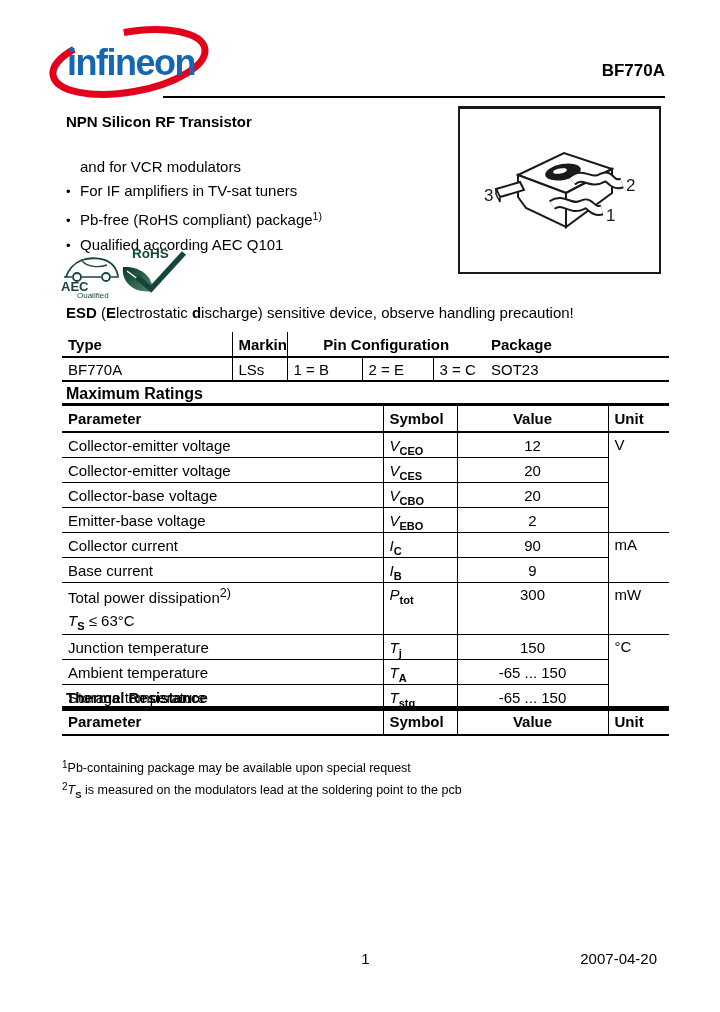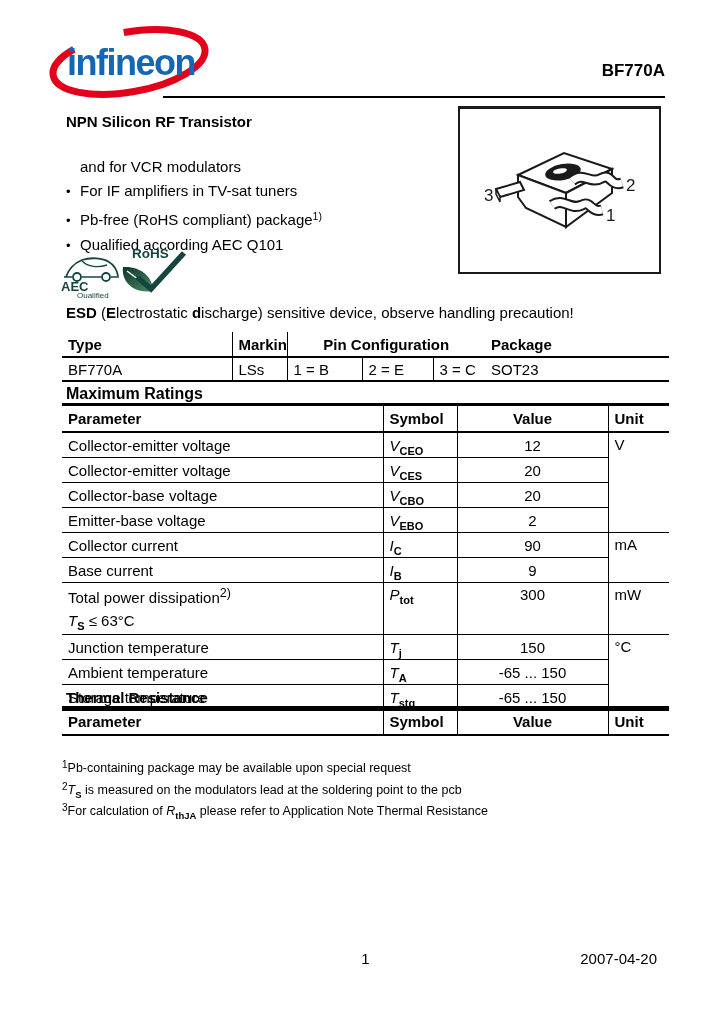--- a/index.html
+++ b/index.html
@@ -272,19 +272,16 @@
 </tbody>
   </table>
 
 <div id="footnotes" class="abs">
   <div class="fn">
     <sup>1</sup><span>Pb-containing package may be available upon special request</span>
   </div>
   <div class="fn">
     <sup>2</sup><i>T</i><sub>S</sub><span> is measured on the modulators lead at the soldering point to the pcb</span>
   </div>
-  <div class="fn">
-    <sup>3</sup><span>For calculation of </span><i>R</i><sub>thJA</sub><span> please refer to Application Note Thermal Resistance</span>
-  </div>
 </div>
 
 <div id="page-number" class="abs">1</div>
 <div id="footer-date" class="abs">2007-04-20</div>
 
 </body></html>

